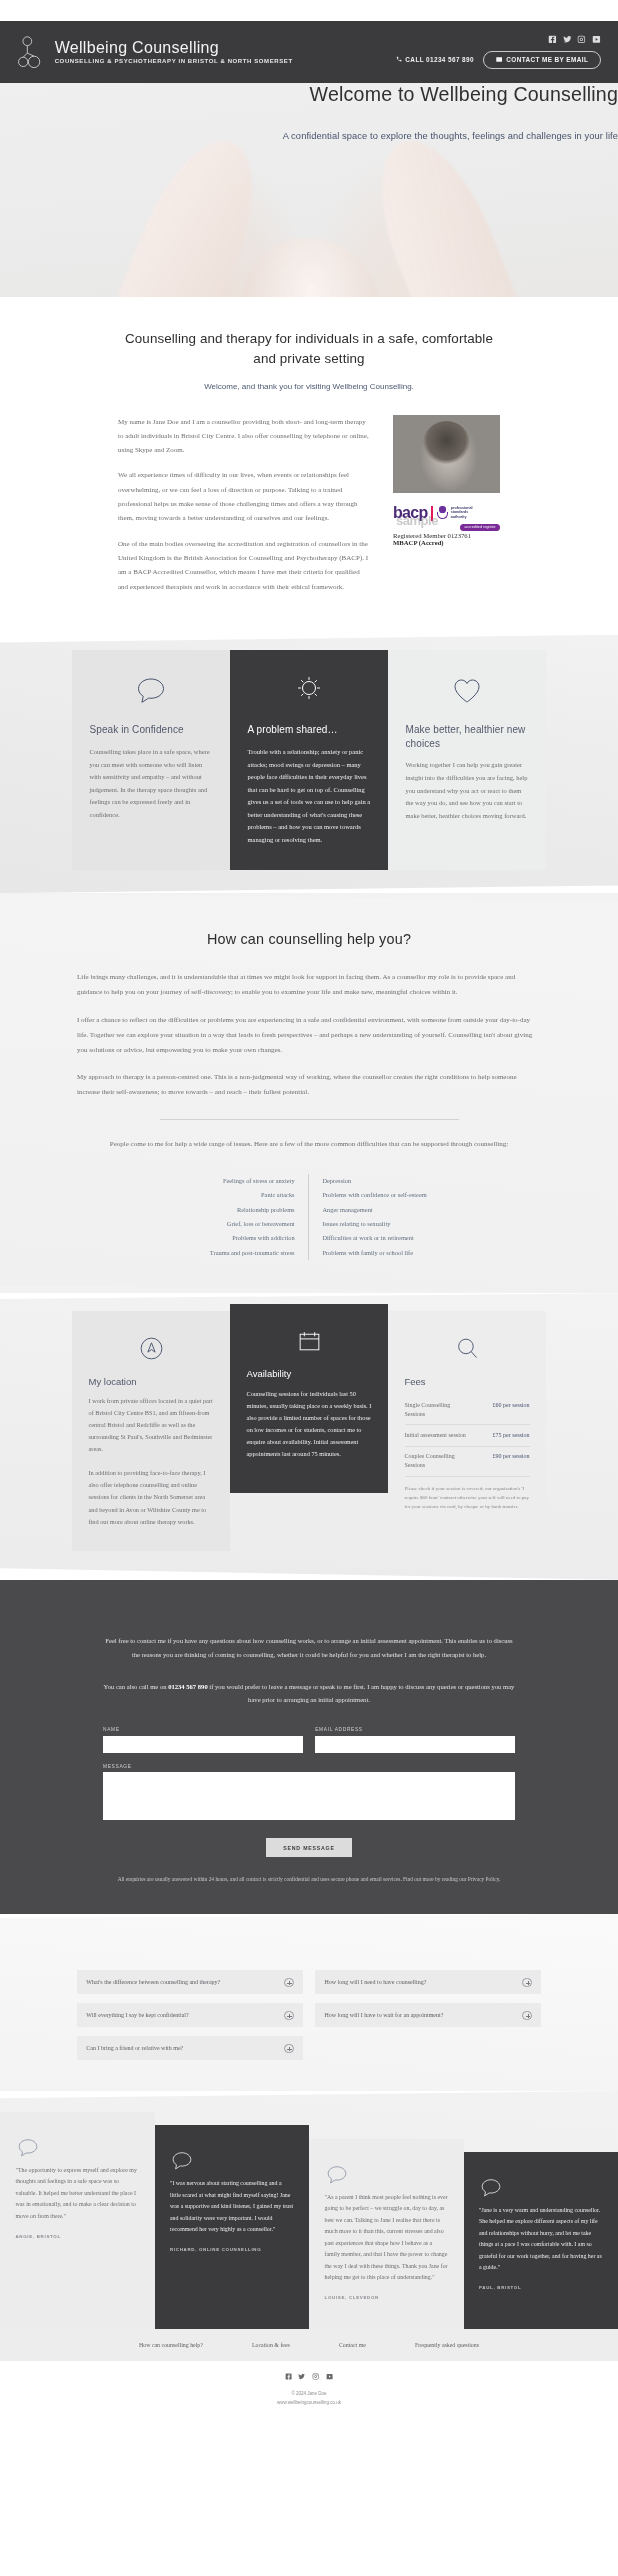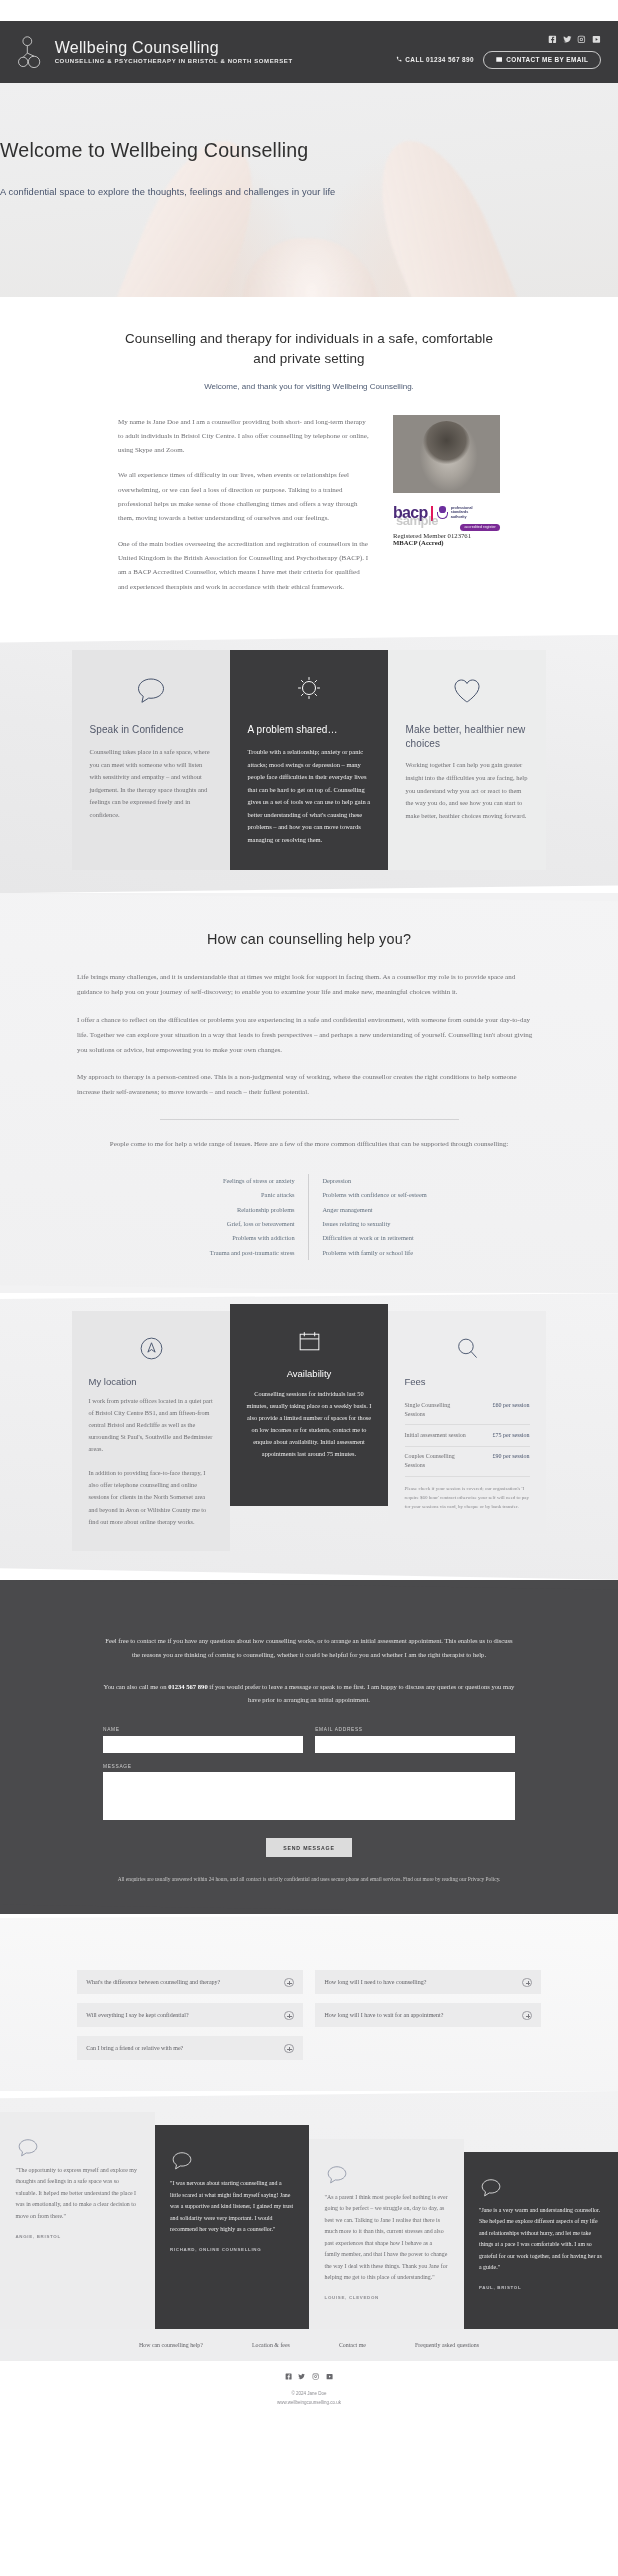--- a/index.html
+++ b/index.html
@@ -92,21 +92,21 @@
   .arm-r { width: 98px; height: 289px; left: 407px; top: 49px; transform: rotate(-22deg); }
   .hand-blob {
     position: absolute; left: 242px; top: 155px;
     width: 139px; height: 155px;
     background: radial-gradient(ellipse at 50% 35%, rgba(250,243,240,.98), rgba(235,221,214,.75) 70%, rgba(235,221,214,0) 100%);
     border-radius: 46% 54% 40% 60%;
     filter: blur(1px);
   }
   .hero-inner {
     position: relative; z-index: 3;
-    text-align: left; padding-top: 56px;
+    text-align: right; 
   }
   .hero-title {
     font-size: 19.6px; font-weight: 300; color: #303030;
     letter-spacing: 0.2px; line-height: 1.2;
   }
   .hero-sub {
     margin-top: 24px;
     font-size: 9.3px; font-weight: 300;
     color: #46526b; letter-spacing: 0.1px;
   }
@@ -243,21 +243,21 @@
   
   .services-band { position: relative; padding: 17.5px 0 29px; background: #fff; }
   .services-band::before {
     content:""; position:absolute; inset:0;
     background: linear-gradient(185deg, #f3f3f4, #ebebec);
     clip-path: polygon(0 2%, 100% 0, 100% 100%, 0 96%);
   }
   .services { position: relative; width: 474px; margin: 0 auto; display: flex; align-items: flex-start; }
   .svc { flex: 1 1 0; padding: 20.6px 16.5px 23px; }
   .svc-1 { background: #e6e6e7; }
-  .svc-2 { background: #3b3b3d; margin-top: -7.2px; padding-bottom: 46px; text-align: center; }
+  .svc-2 { background: #3b3b3d; margin-top: -7.2px; padding-bottom: 33px; }
   .svc-3 { background: #ededee; }
   .svc-ic { height: 34px; display: flex; align-items: center; justify-content: center; }
   .svc-ic svg { width: 27px; height: 27px; }
   .svc-h {
     margin-top: 10.3px; font-size: 9.5px; font-weight: 300; color: #52586a;
   }
   .svc-2 .svc-h { color: #fff; }
   .svc-p {
     margin-top: 8.2px; font-family: "Liberation Serif", serif;
     font-size: 6.3px; line-height: 1.92; color: #6e6e72;

